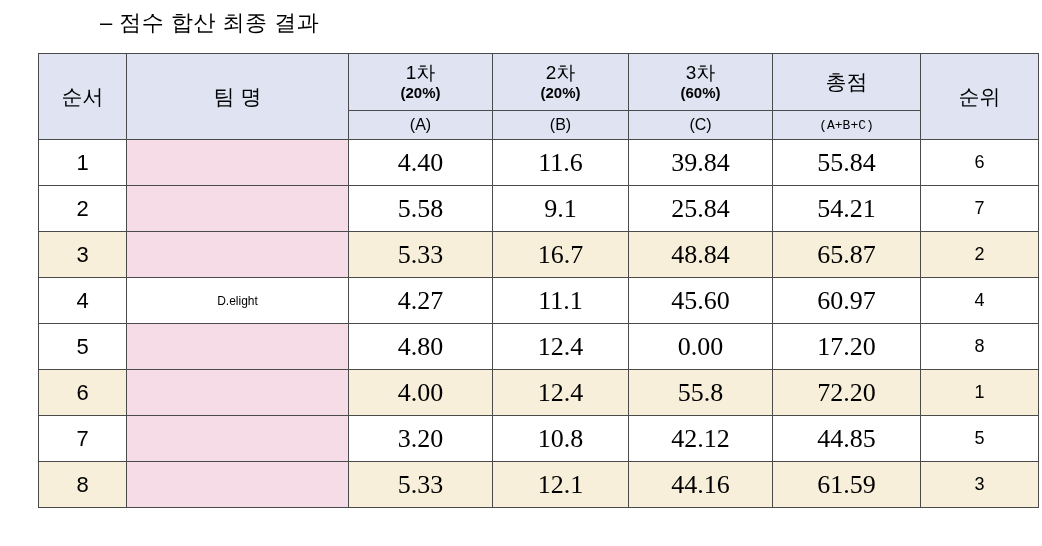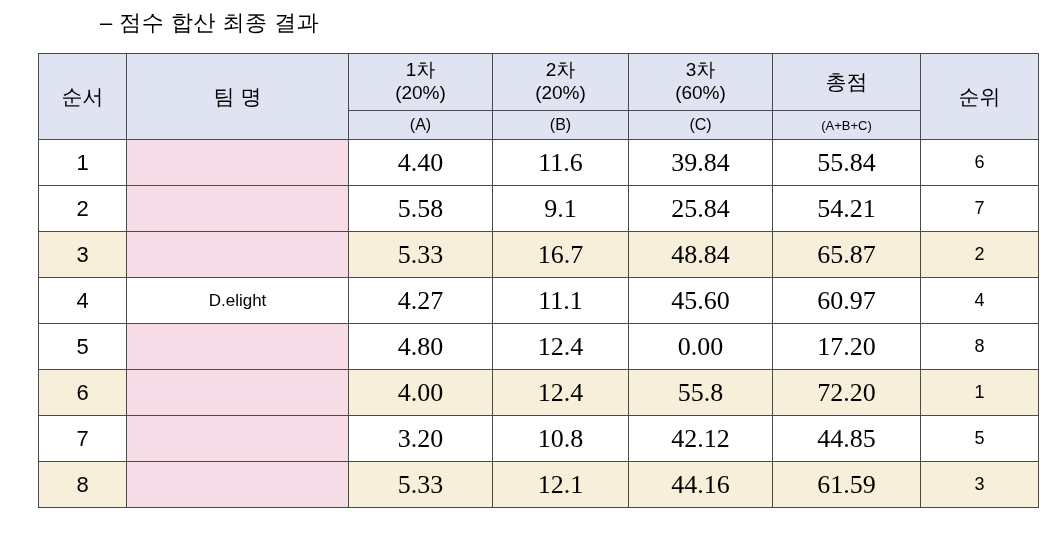--- a/index.html
+++ b/index.html
@@ -60,41 +60,43 @@
     background: #dfe3f2;
     font-weight: bold;
   }
   .hdr-main {
     height: 56px;
     font-size: 19px;
     line-height: 1.2;
   }
   .hdr-main .sub {
     display: block;
-    font-size: 19px;
+    font-size: 15px;
+    font-weight: bold;
   }
   .hdr-sub {
     height: 28px;
     font-size: 16px;
     font-weight: normal !important;
   }
   .hdr-sub.small {
     font-size: 13px;
+    font-family: Liberation Mono, monospace;
   }
   .hdr-tall {
     font-size: 21px;
   }
   tbody tr {
     height: 46px;
   }
   td.order {
     font-size: 22px;
   }
   td.team {
-    font-size: 17px;
+    font-size: 12px;
   }
   td.num {
     font-size: 26px;
     text-align: right;
     padding-right: 12px;
     font-family: Liberation Serif, serif;
   }
   td.rank {
     font-size: 18px;
   }

